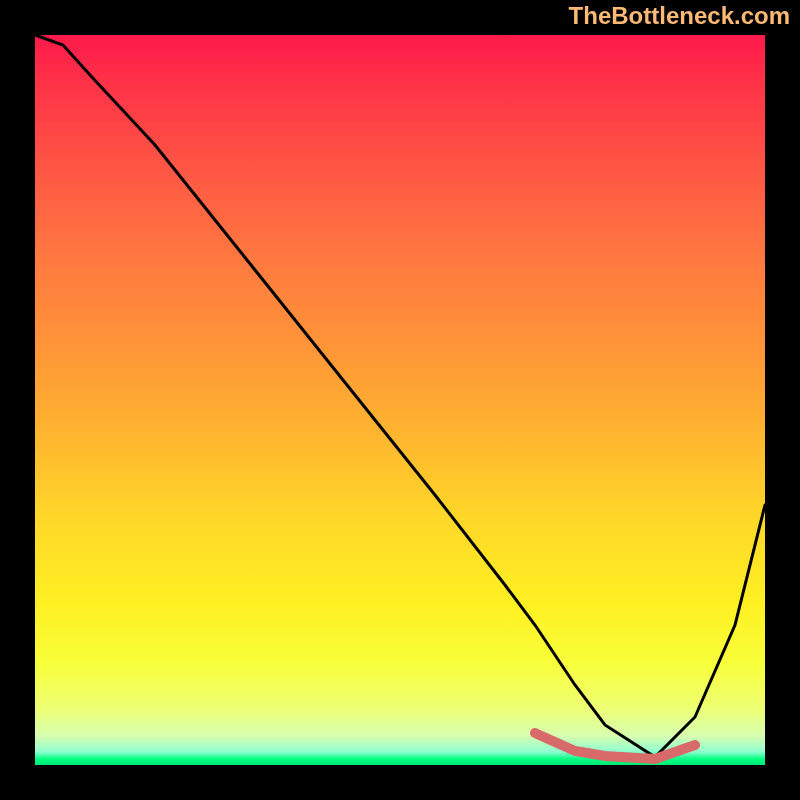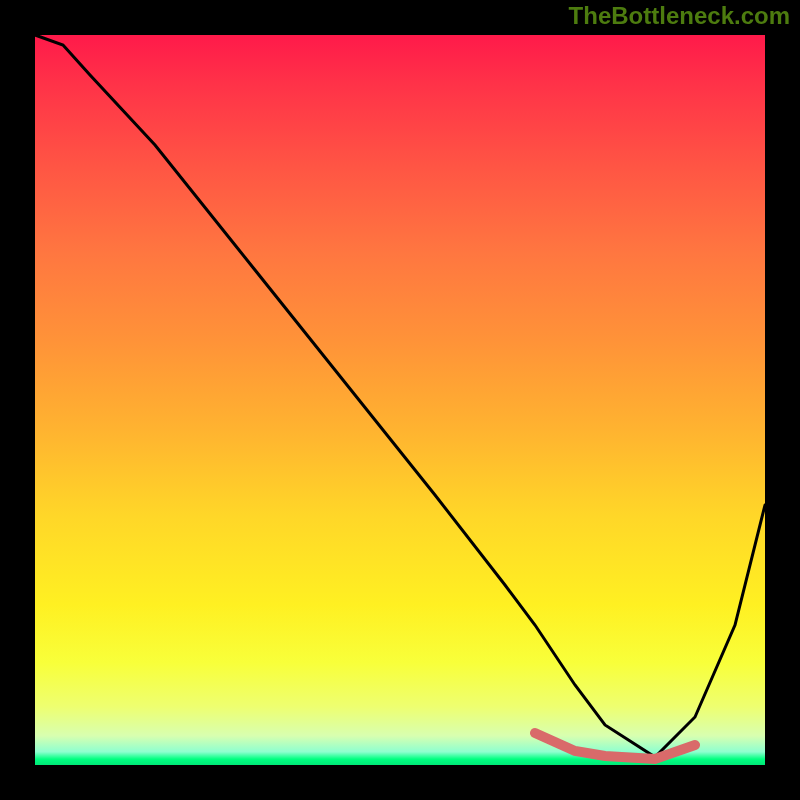--- a/index.html
+++ b/index.html
@@ -7,21 +7,21 @@
   .container {
     position: relative;
     width: 800px;
     height: 800px;
     background: #000;
   }
   .watermark {
     position: absolute;
     top: 2px;
     right: 10px;
-    color: #4d7c0f;
+    color: #fdba74;
     font-family: Arial, sans-serif;
     font-size: 24px;
     font-weight: 600;
     letter-spacing: 0px;
   }
   .plot {
     position: absolute;
     left: 35px;
     top: 35px;
     width: 730px;

